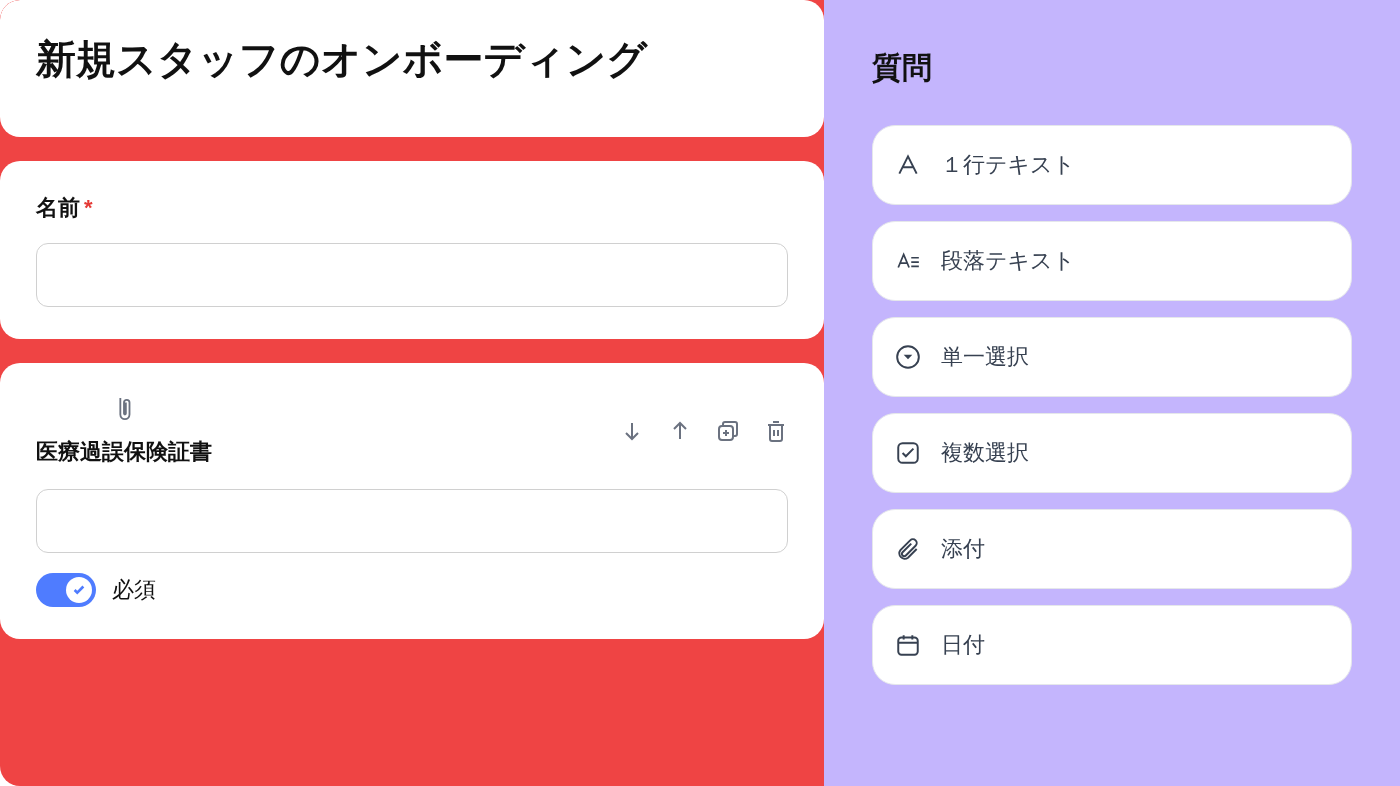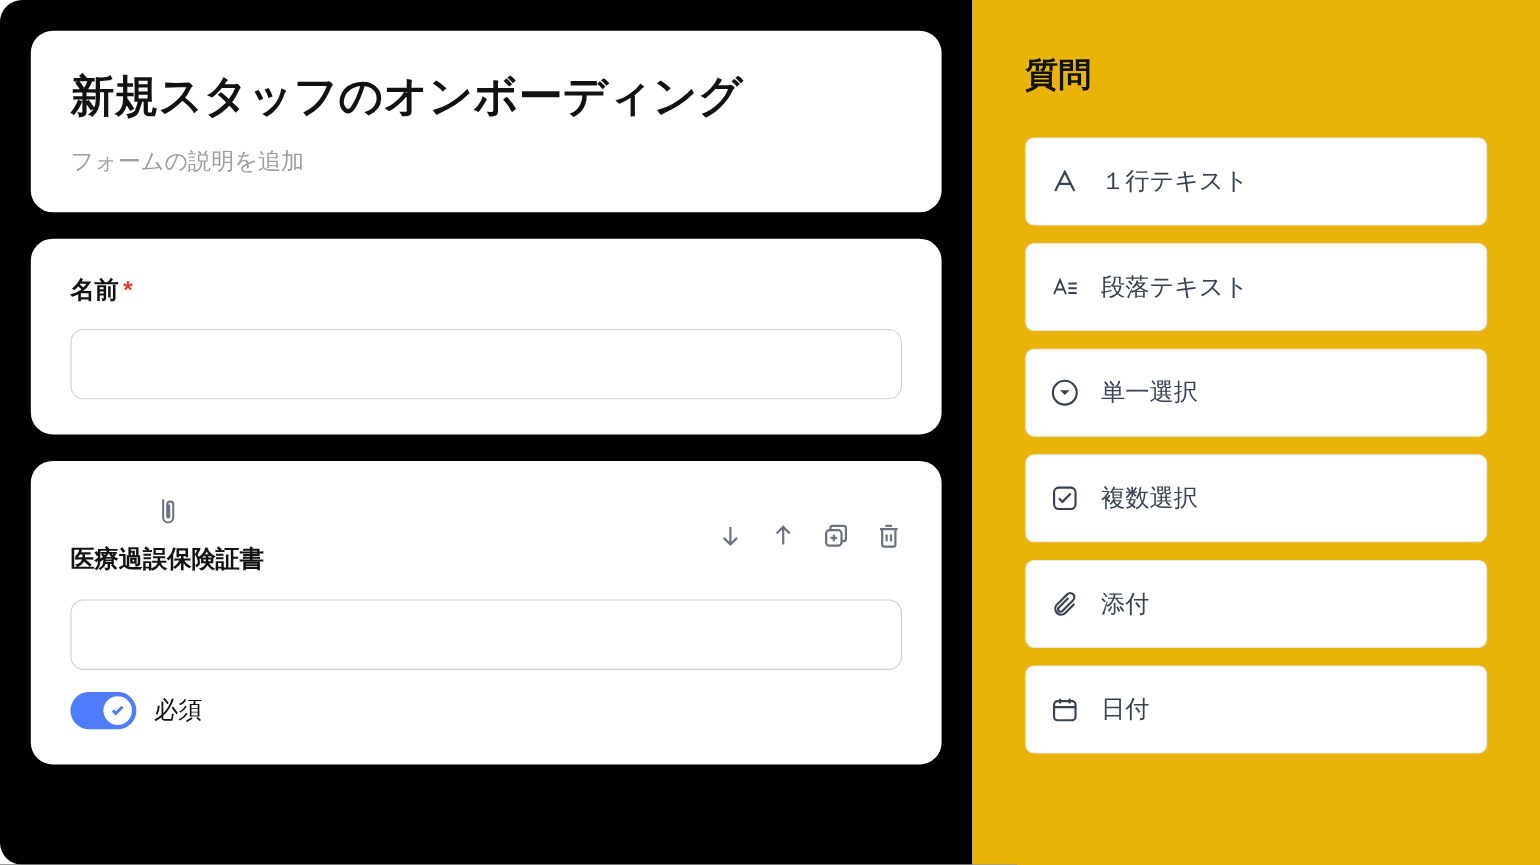--- a/index.html
+++ b/index.html
@@ -10,28 +10,27 @@
     body {
       font-family: -apple-system, BlinkMacSystemFont, "Segoe UI", "Hiragino Sans", "Hiragino Kaku Gothic ProN", Meiryo, sans-serif;
       display: flex;
       width: 1400px;
       height: 786px;
       background: #fff;
       overflow: hidden;
     }
     .main-panel {
       flex: 1;
-      background: #000000;
-      padding: 28px;
+      background: #ef4444;
       border-radius: 20px 0 0 20px;
       overflow-y: auto;
     }
     .side-panel {
-      width: 516px;
-      background: #eab308;
+      width: 576px;
+      background: #c4b5fd;
       padding: 48px 48px 20px 48px;
       overflow-y: auto;
     }
     .card {
       background: #fff;
       border-radius: 20px;
       padding: 32px 36px;
       margin-bottom: 24px;
     }
     .form-title {
@@ -132,21 +131,21 @@
       font-weight: 700;
       color: #111;
       margin-bottom: 36px;
     }
     .question-type {
       display: flex;
       align-items: center;
       gap: 20px;
       padding: 24px 22px;
       border: 1px solid #e5e7eb;
-      border-radius: 8px;
+      border-radius: 23px;
       margin-bottom: 16px;
       cursor: pointer;
       background: #fff;
     }
     .question-type-icon {
       width: 26px;
       height: 26px;
       stroke: #374151;
       stroke-width: 1.8;
       fill: none;
@@ -164,21 +163,20 @@
       fill: none;
     }
   </style>
 </head>
 <body>
 
 <div class="main-panel">
 
   <div class="card">
     <div class="form-title">新規スタッフのオンボーディング</div>
-    <div class="form-description">フォームの説明を追加</div>
   </div>
 
   <div class="card">
     <div class="field-label">
       <span>名前</span><span class="required-star">*</span>
     </div>
     <input class="field-input" type="text" style="">
   </div>
 
   <div class="card">

